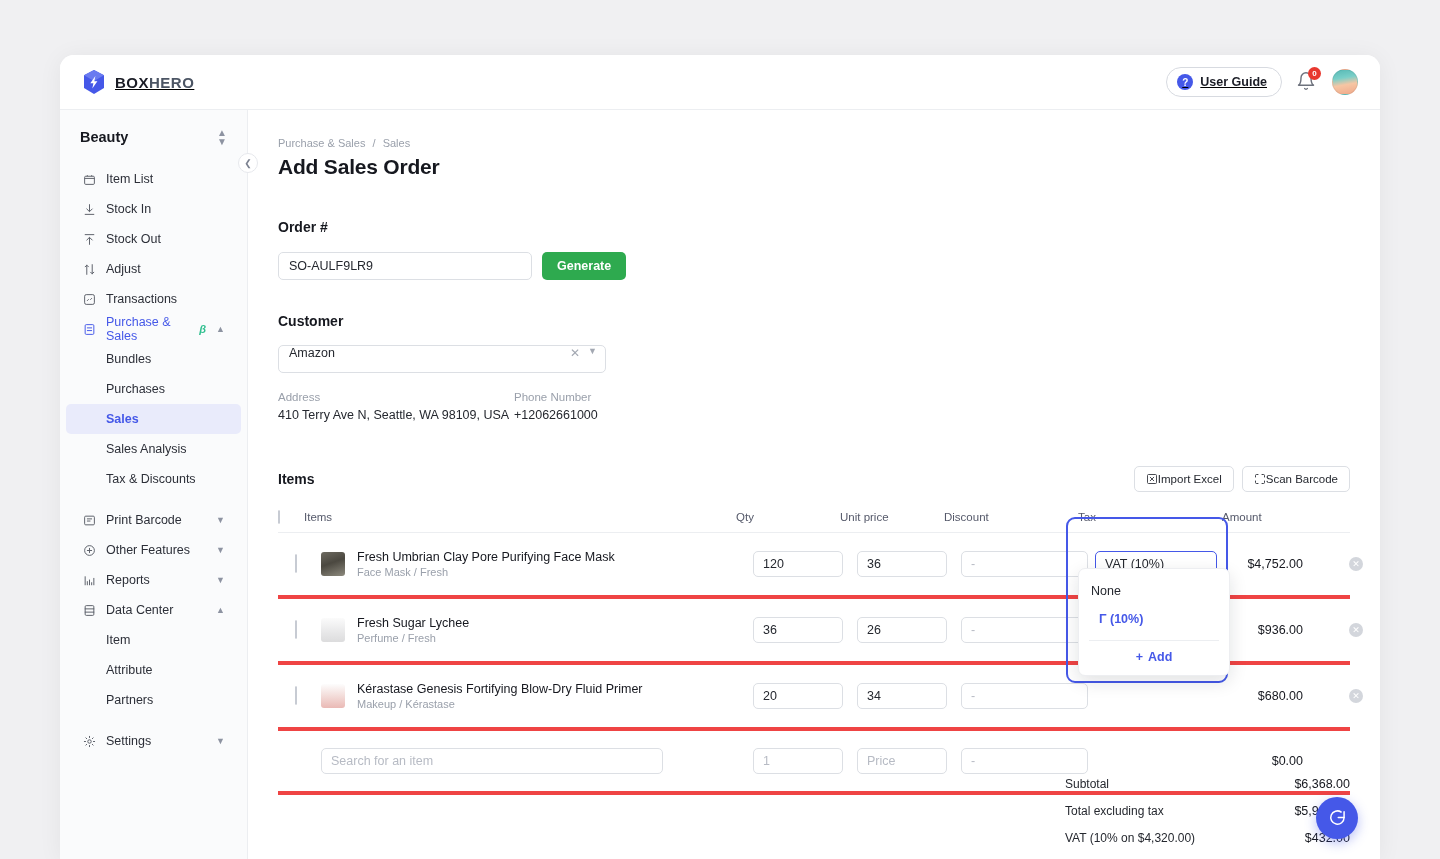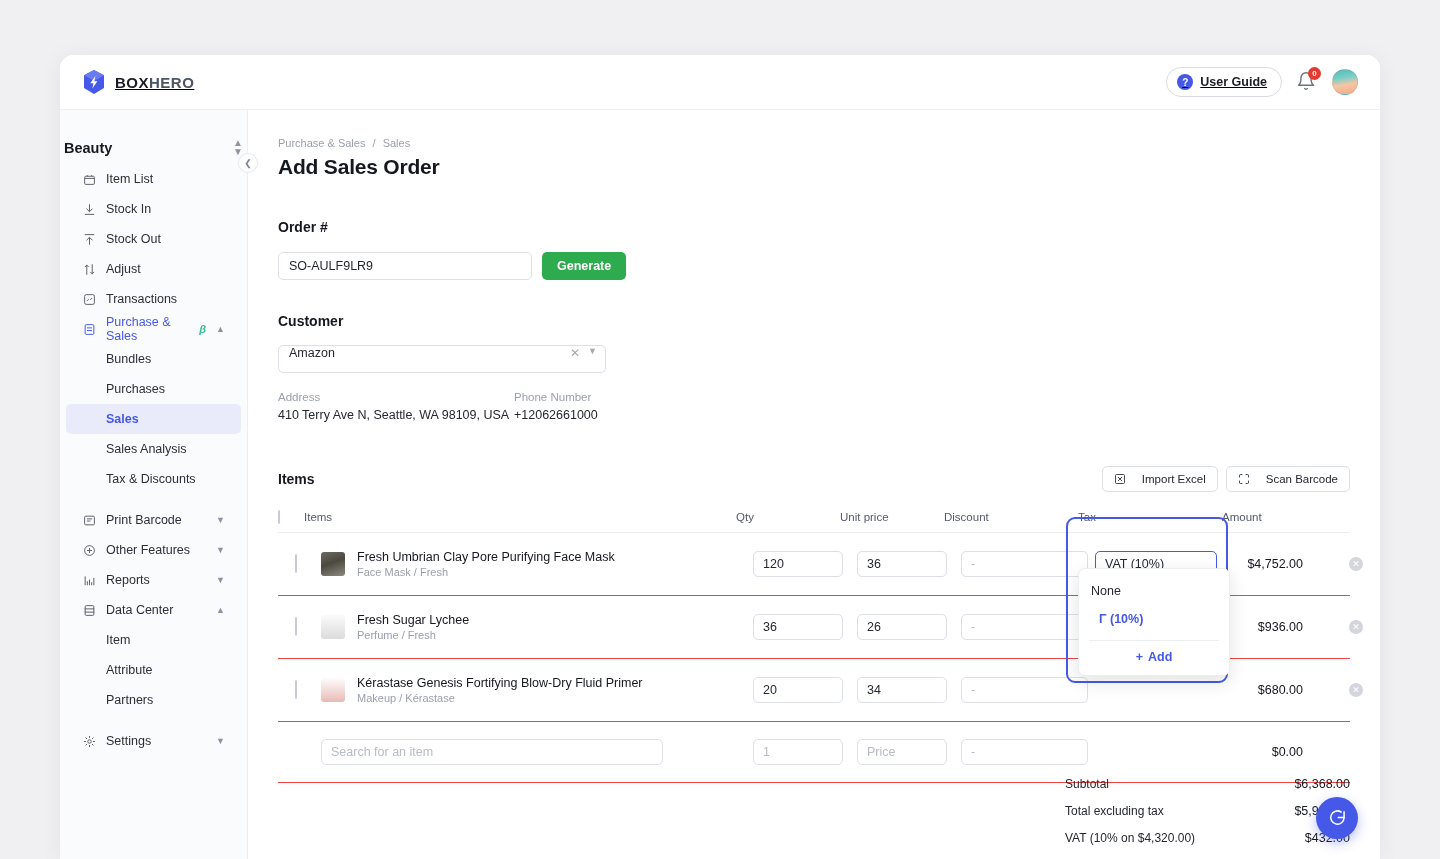--- a/index.html
+++ b/index.html
@@ -54,22 +54,22 @@
     background:linear-gradient(170deg,#57b9b5 0%,#79cfc8 34%,#f6c6a4 60%,#f0a98a 100%);
     border:1px solid rgba(0,0,0,.06);
   }
 
   
   #sidebar {
     position:absolute; left:0; top:55px; width:188px; height:749px;
     background:#fafbfc; border-right:1px solid #eceef1; overflow:hidden;
   }
   .workspace {
-    height:38px; display:flex; align-items:flex-end; justify-content:space-between;
-    padding:0 4px; margin-top:8px; cursor:pointer;
+    height:38px; display:flex; align-items:center; justify-content:space-between;
+    padding:0 20px; margin-top:8px; cursor:pointer;
   }
   .workspace .ws-name { font-size:14.5px; font-weight:bold; color:#16181f; }
   .ws-arrows { color:#8d93a1; font-size:10px; line-height:9px; text-align:center; }
   .nav { margin-top:8px; }
   .nav-item {
     height:30px; display:flex; align-items:center; gap:10px;
     padding:0 16px; font-size:12.5px; color:#2c2f38; cursor:pointer;
     position:relative; border-radius:5px; margin:0 6px;
   }
   .nav-item .ico { width:14px;height:14px;display:flex;align-items:center;justify-content:center;color:#5b6069;flex:none; }
@@ -121,30 +121,30 @@
   .cust-meta .col.addr { width:236px; }
   .meta-k { font-size:11.5px; color:#9aa0ab; }
   .meta-v { font-size:12.5px; color:#25282f; margin-top:5px; }
 
   
   .sec-items { padding:44px 30px 0 30px; }
   .items-head { display:flex; align-items:center; justify-content:space-between; }
   .items-actions { display:flex; gap:8px; }
   .sm-btn {
     height:26px; border:1px solid #dcdfe4; border-radius:5px; background:#fff;
-    display:flex; align-items:center; gap:16px; padding:0 11px;
+    display:flex; align-items:center; gap:0; padding:0 11px;
     font-size:11.5px; color:#25282f; cursor:pointer; font-family:"Liberation Sans",sans-serif;
   }
 
   table.items { width:100%; border-collapse:collapse; margin-top:19px; table-layout:fixed; }
   table.items th {
     font-size:11.5px; font-weight:normal; color:#55596a; text-align:left;
     padding:0 0 9px 0; border-bottom:1px solid #eceef1;
   }
-  table.items td { padding:17px; border-bottom:1px solid #ef4444; height:39px; vertical-align:middle; }
+  table.items td { padding:17px; border-bottom:4px solid #ef4444; height:39px; vertical-align:middle; }
   .c-chk { width:26px; }
   .c-item { width:auto; }
   .c-qty { width:104px; }
   .c-price { width:104px; }
   .c-disc { width:134px; }
   .c-tax { width:144px; }
   .c-amt { width:100px; text-align:right; }
   .c-del { width:28px; }
   th.c-amt { text-align:right; }
   .chk {

